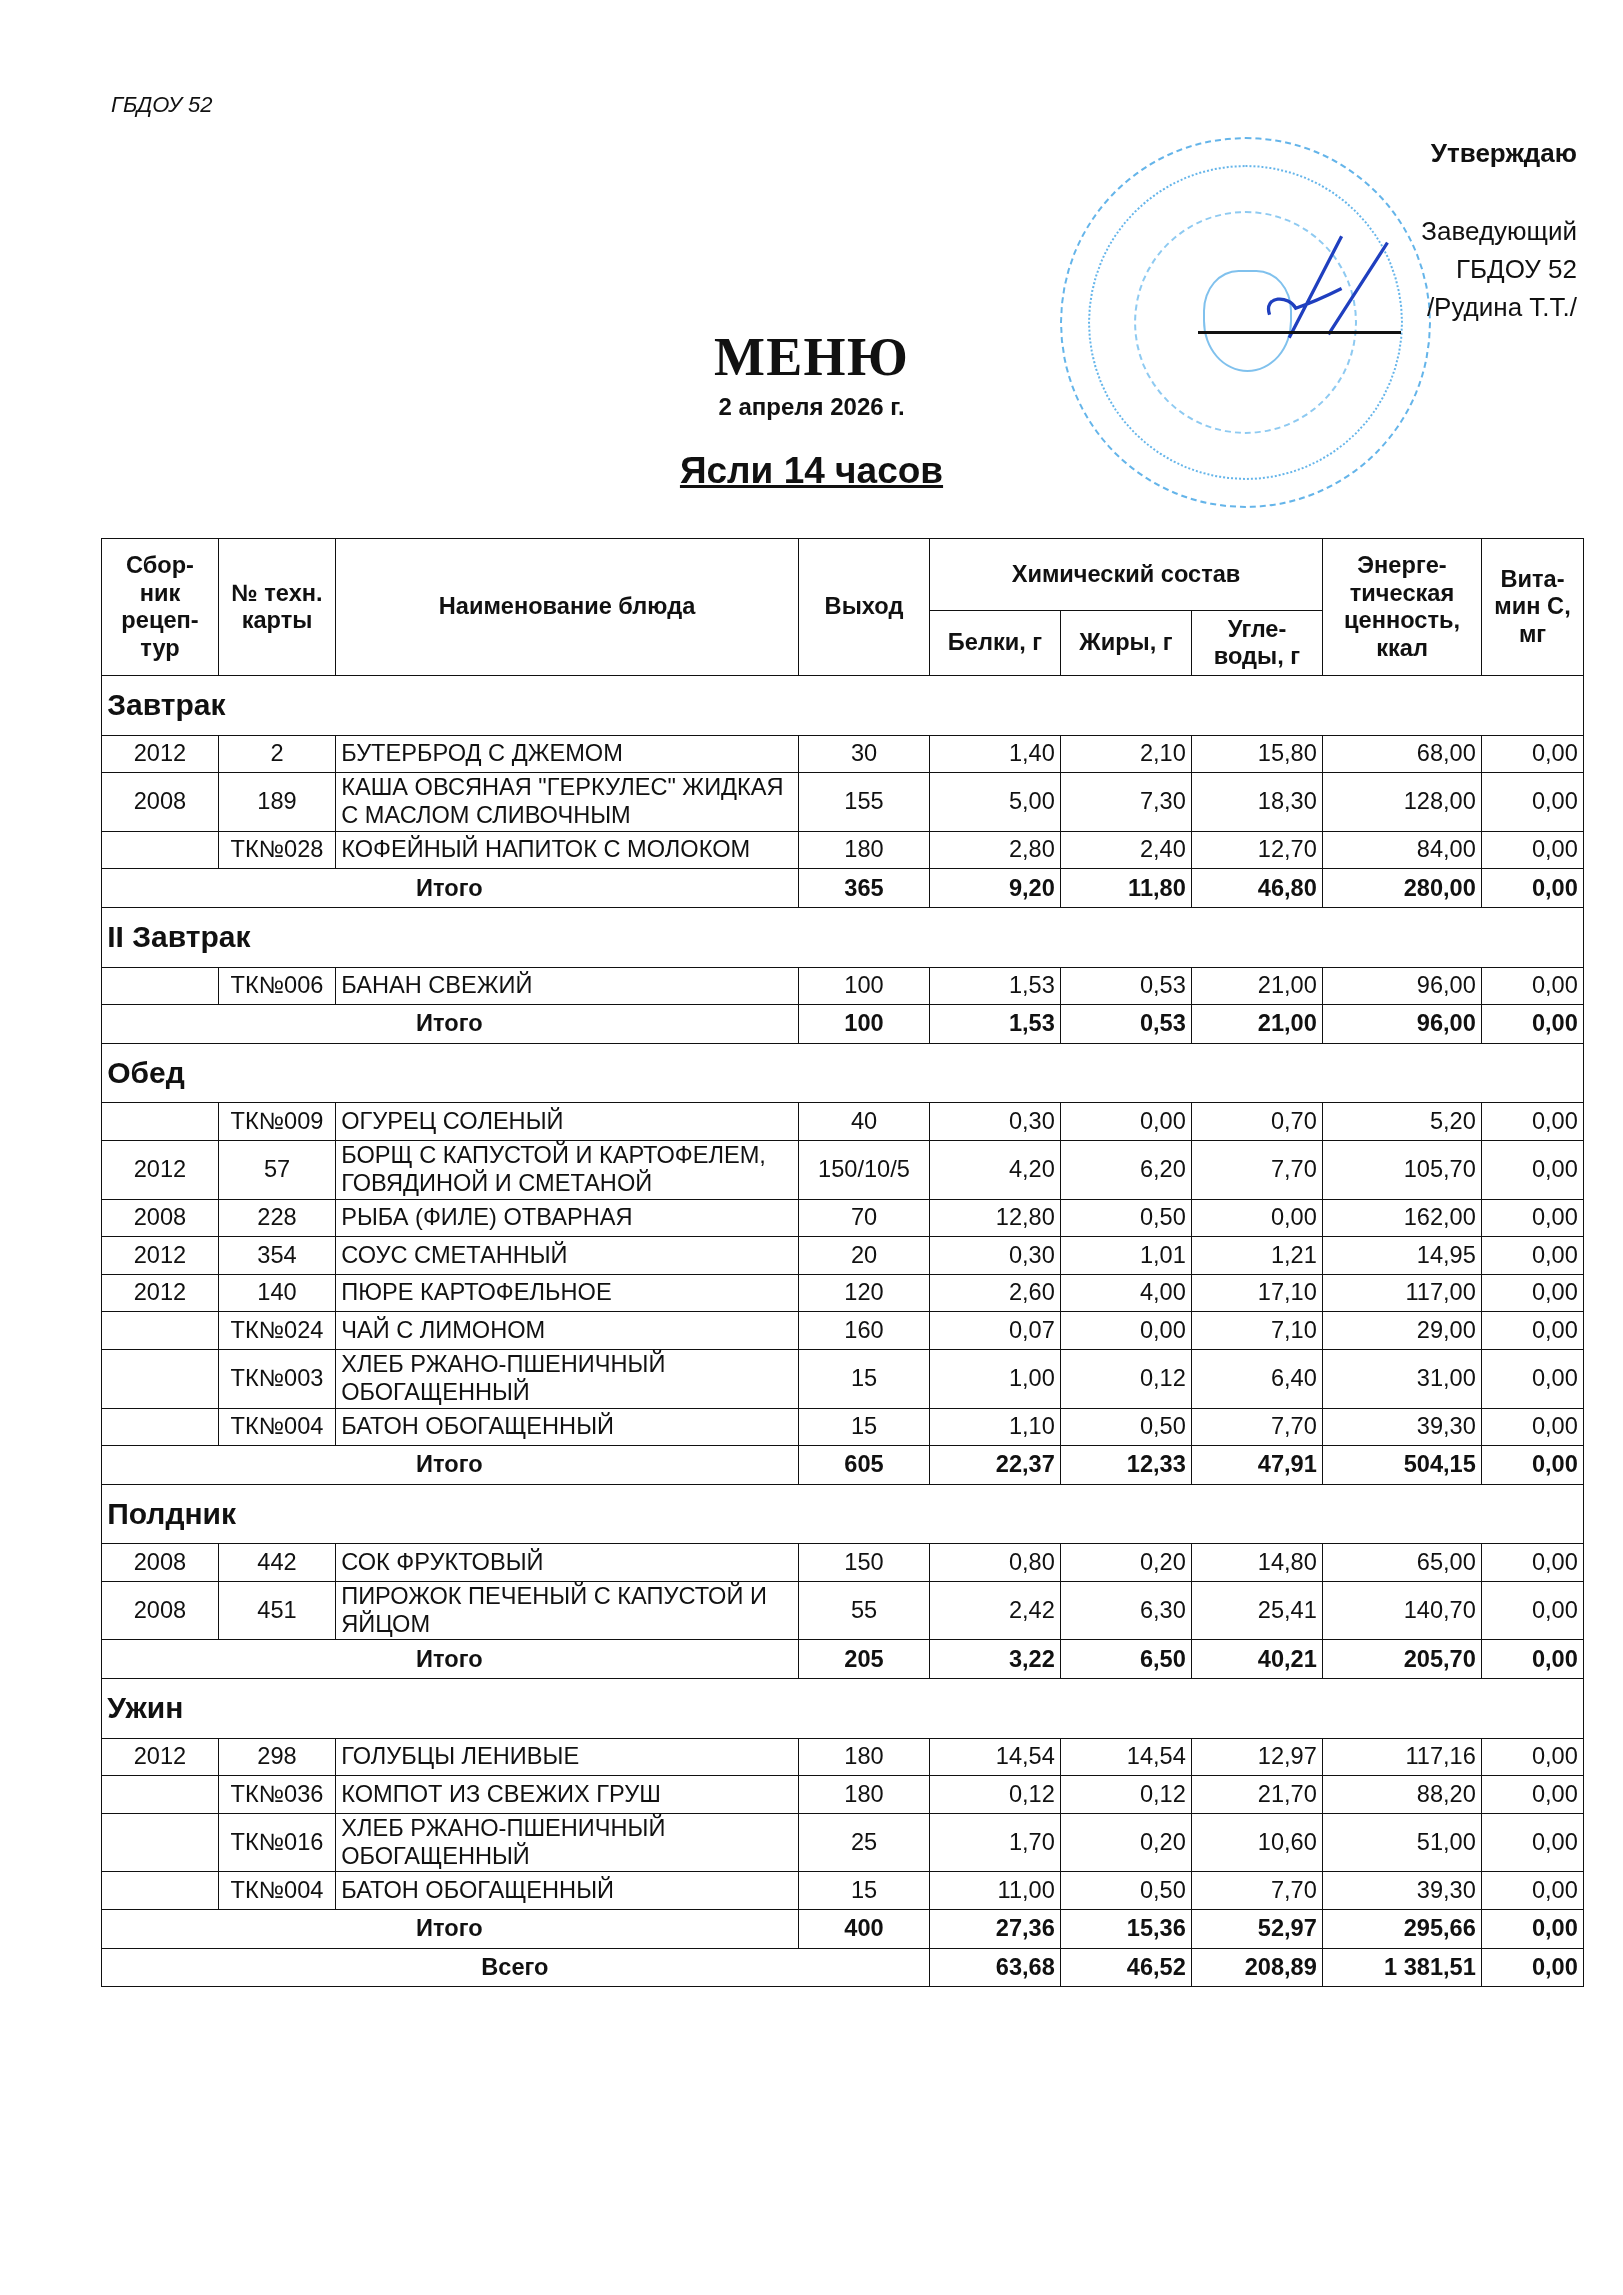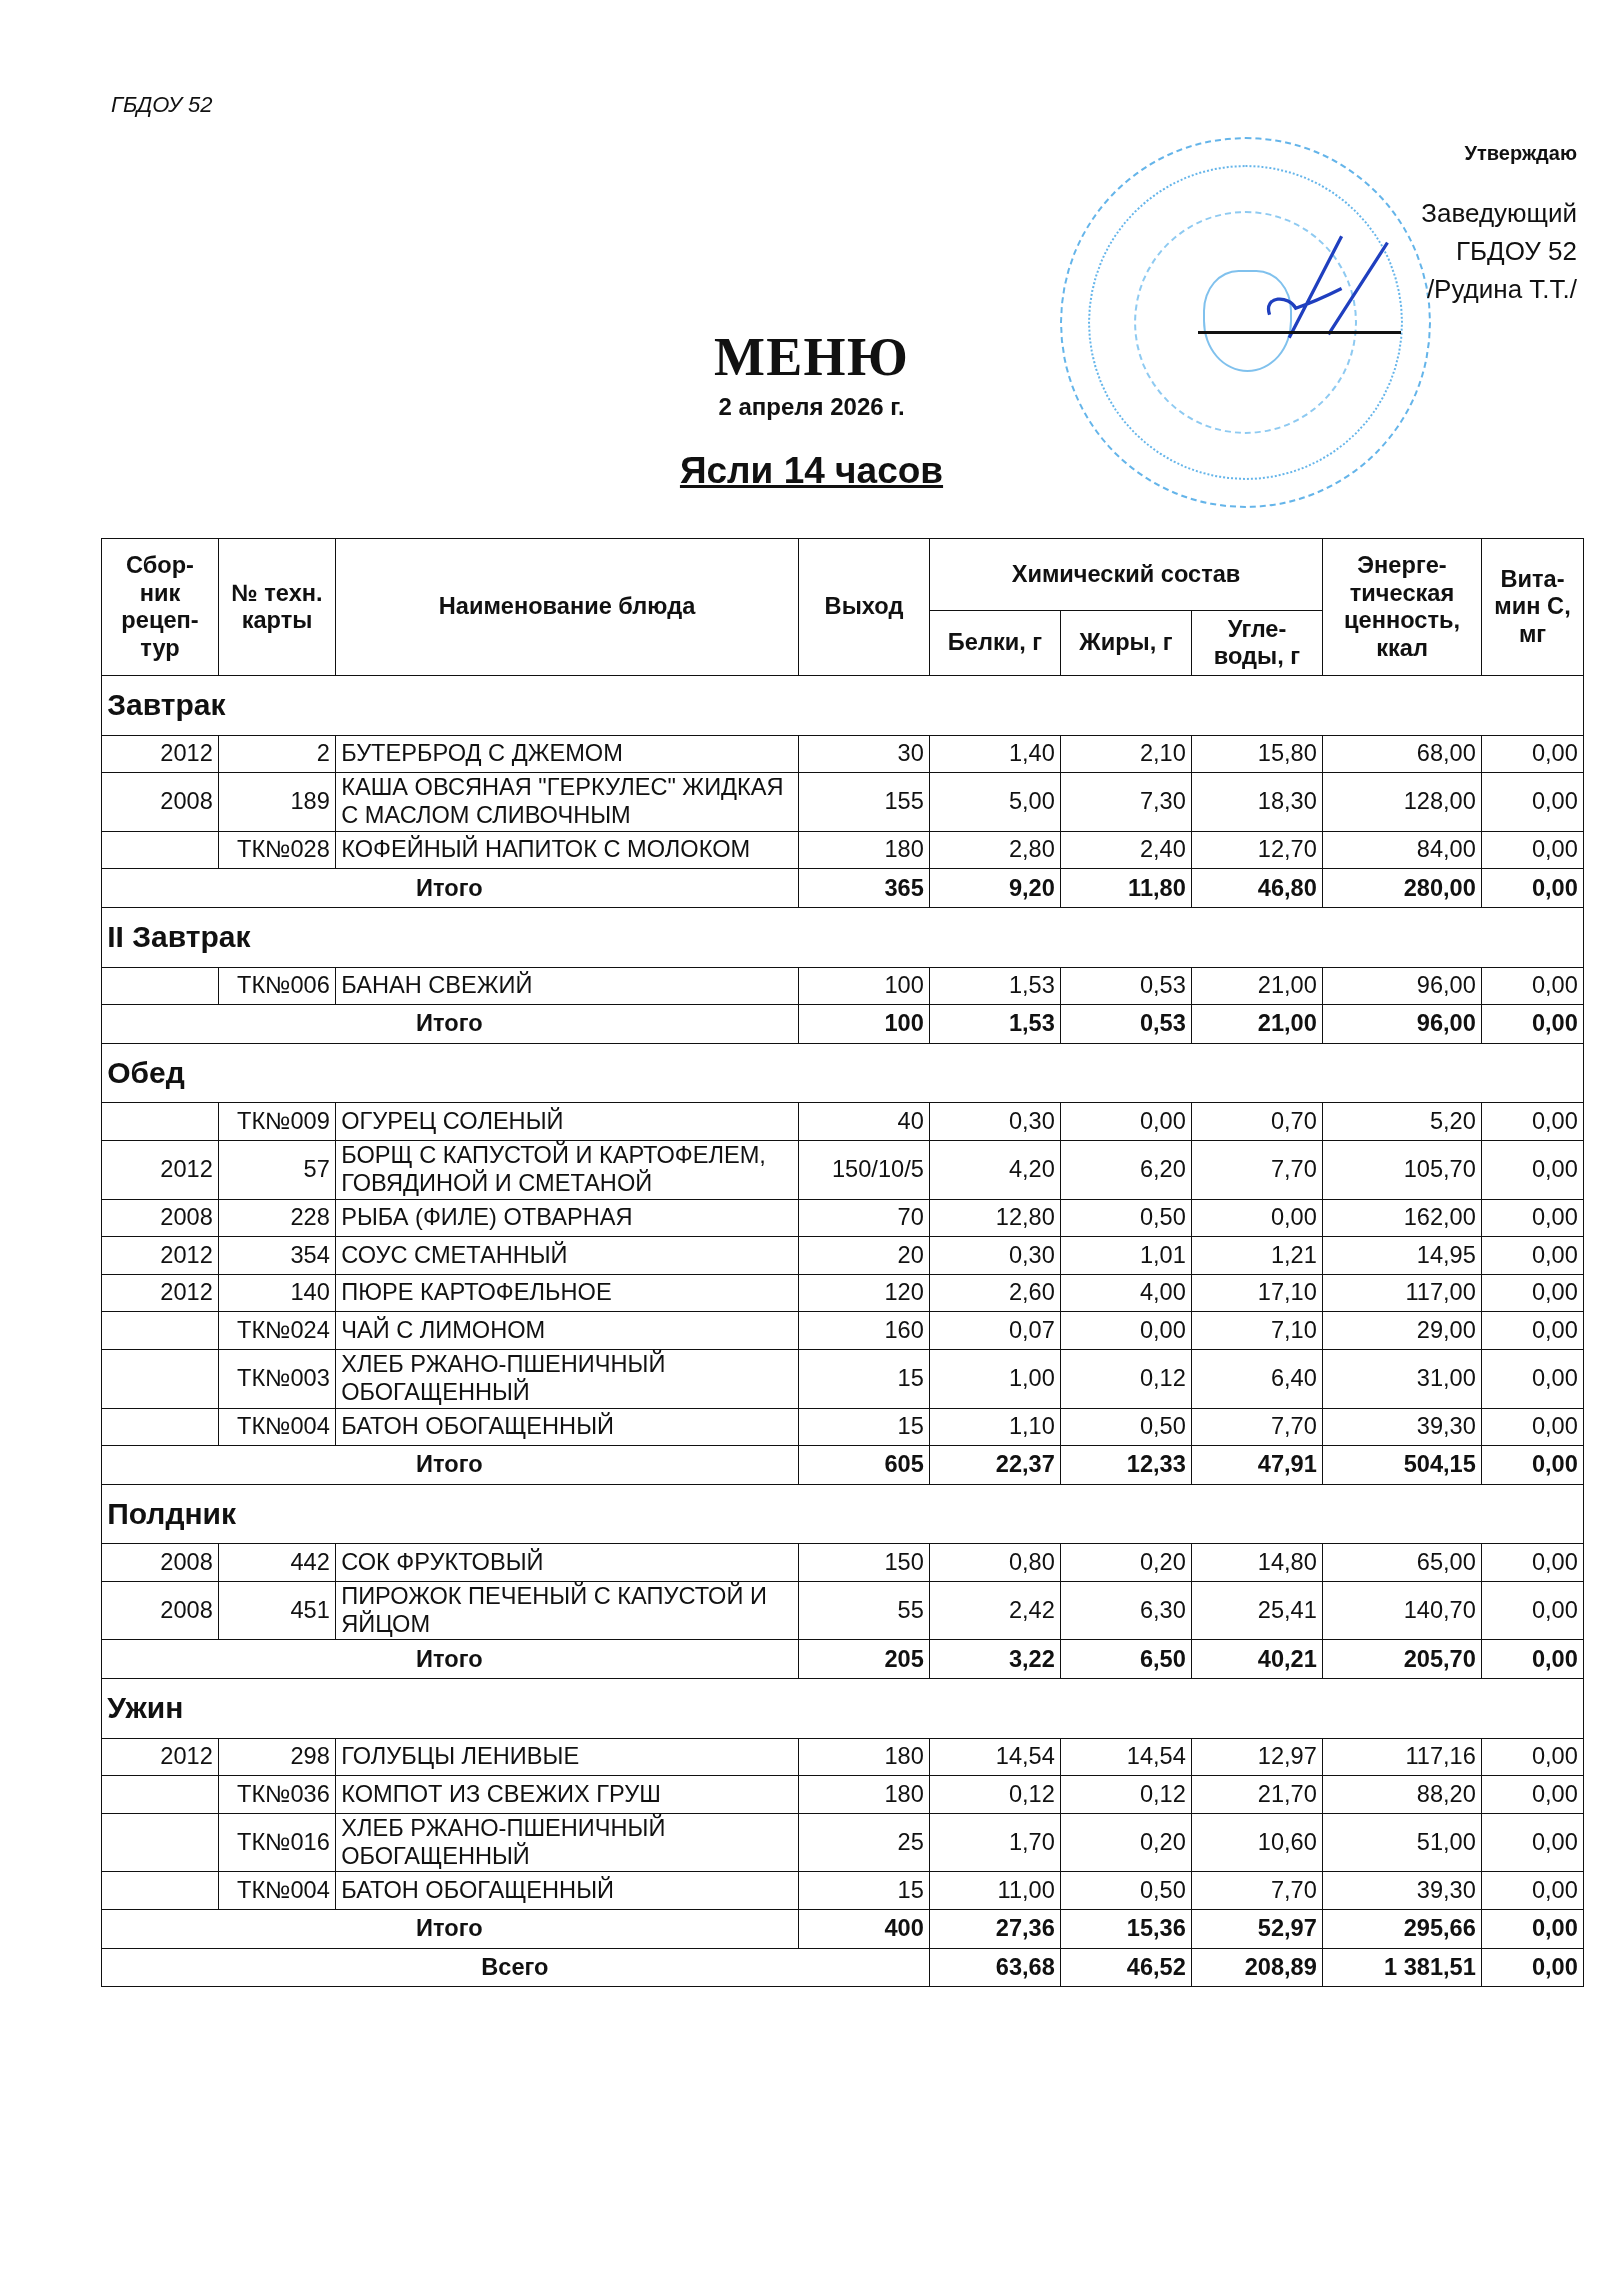--- a/index.html
+++ b/index.html
@@ -1,37 +1,37 @@
 <!DOCTYPE html>
 <html style="font-size:10.5px"><head>
 <meta charset="utf-8">
 <style>
   html, body { margin: 0; padding: 0; background: #ffffff; }
   body { width: 1623px; height: 2295px; position: relative; font-family: "Liberation Sans", sans-serif; color: #111; overflow: hidden; }
   .org-header { position: absolute; left: 111px; top: 92px; font-size: 22px; font-style: italic; }
   .approve-block { position: absolute; right: 46px; top: 134px; text-align: right; font-size: 26px; line-height: 38px; }
-  .approve-title { font-weight: bold; margin-bottom: 22px; font-size: 20px; }
+  .approve-title { font-weight: bold; margin-bottom: 40px; font-size: 26px; }
   .sign-line { position: absolute; left: 1198px; top: 331px; width: 203px; height: 3.3px; background: #111; }
   .stamp { position: absolute; left: 1060px; top: 137px; width: 367px; height: 367px; border-radius: 50%; border: 2.6px dashed #4aa8e6; opacity: 0.85; }
   .stamp::before { content: ""; position: absolute; left: 26px; top: 26px; right: 26px; bottom: 26px; border-radius: 50%; border: 2px dotted #4aa8e6; }
   .stamp::after { content: ""; position: absolute; left: 72px; top: 72px; right: 72px; bottom: 72px; border-radius: 50%; border: 2px dashed #7bc1ef; }
   .stamp-emblem { position: absolute; left: 141px; top: 131px; width: 85px; height: 98px; border: 2px solid #6bb7ea; border-radius: 40% 40% 50% 50%; }
   .signature { position: absolute; left: 1263px; top: 223px; width: 131px; height: 118px; }
   .title-block { position: absolute; left: 0; width: 1623px; text-align: center; }
   .doc-title { top: 326px; font-family: "Liberation Serif", serif; font-size: 54px; font-weight: bold; letter-spacing: 1.3px; }
   .doc-date { top: 393px; font-size: 24px; font-weight: bold; }
   .doc-group { top: 450px; font-size: 37px; font-weight: bold; text-decoration: underline; }
 
   table.menu { position: absolute; left: 101px; top: 538px; width: 1481px; border-collapse: collapse; table-layout: fixed; font-size: 23.6px; }
   table.menu td, table.menu th { border: 1.3px solid #111; padding: 1.3px 5.2px; }
   table.menu th { font-weight: bold; text-align: center; font-size: 23.6px; line-height: 27.5px; }
   .rowline td { border-top: 2.6px solid #111; }
   .section-row td { text-align: left; font-weight: bold; font-size: 30px; height: 56px; }
   .dish td { height: 34px; line-height: 27.5px; }
-  .c { text-align: right; }
+  .c { text-align: center; }
   .r { text-align: right; }
   .l { text-align: left; }
   .total td { font-weight: bold; height: 35px; }
   .total .lbl { text-align: center; padding-left: 3.9px; }
 </style>
 </head>
 <body>
 
 <div class="org-header">ГБДОУ 52</div>
 

